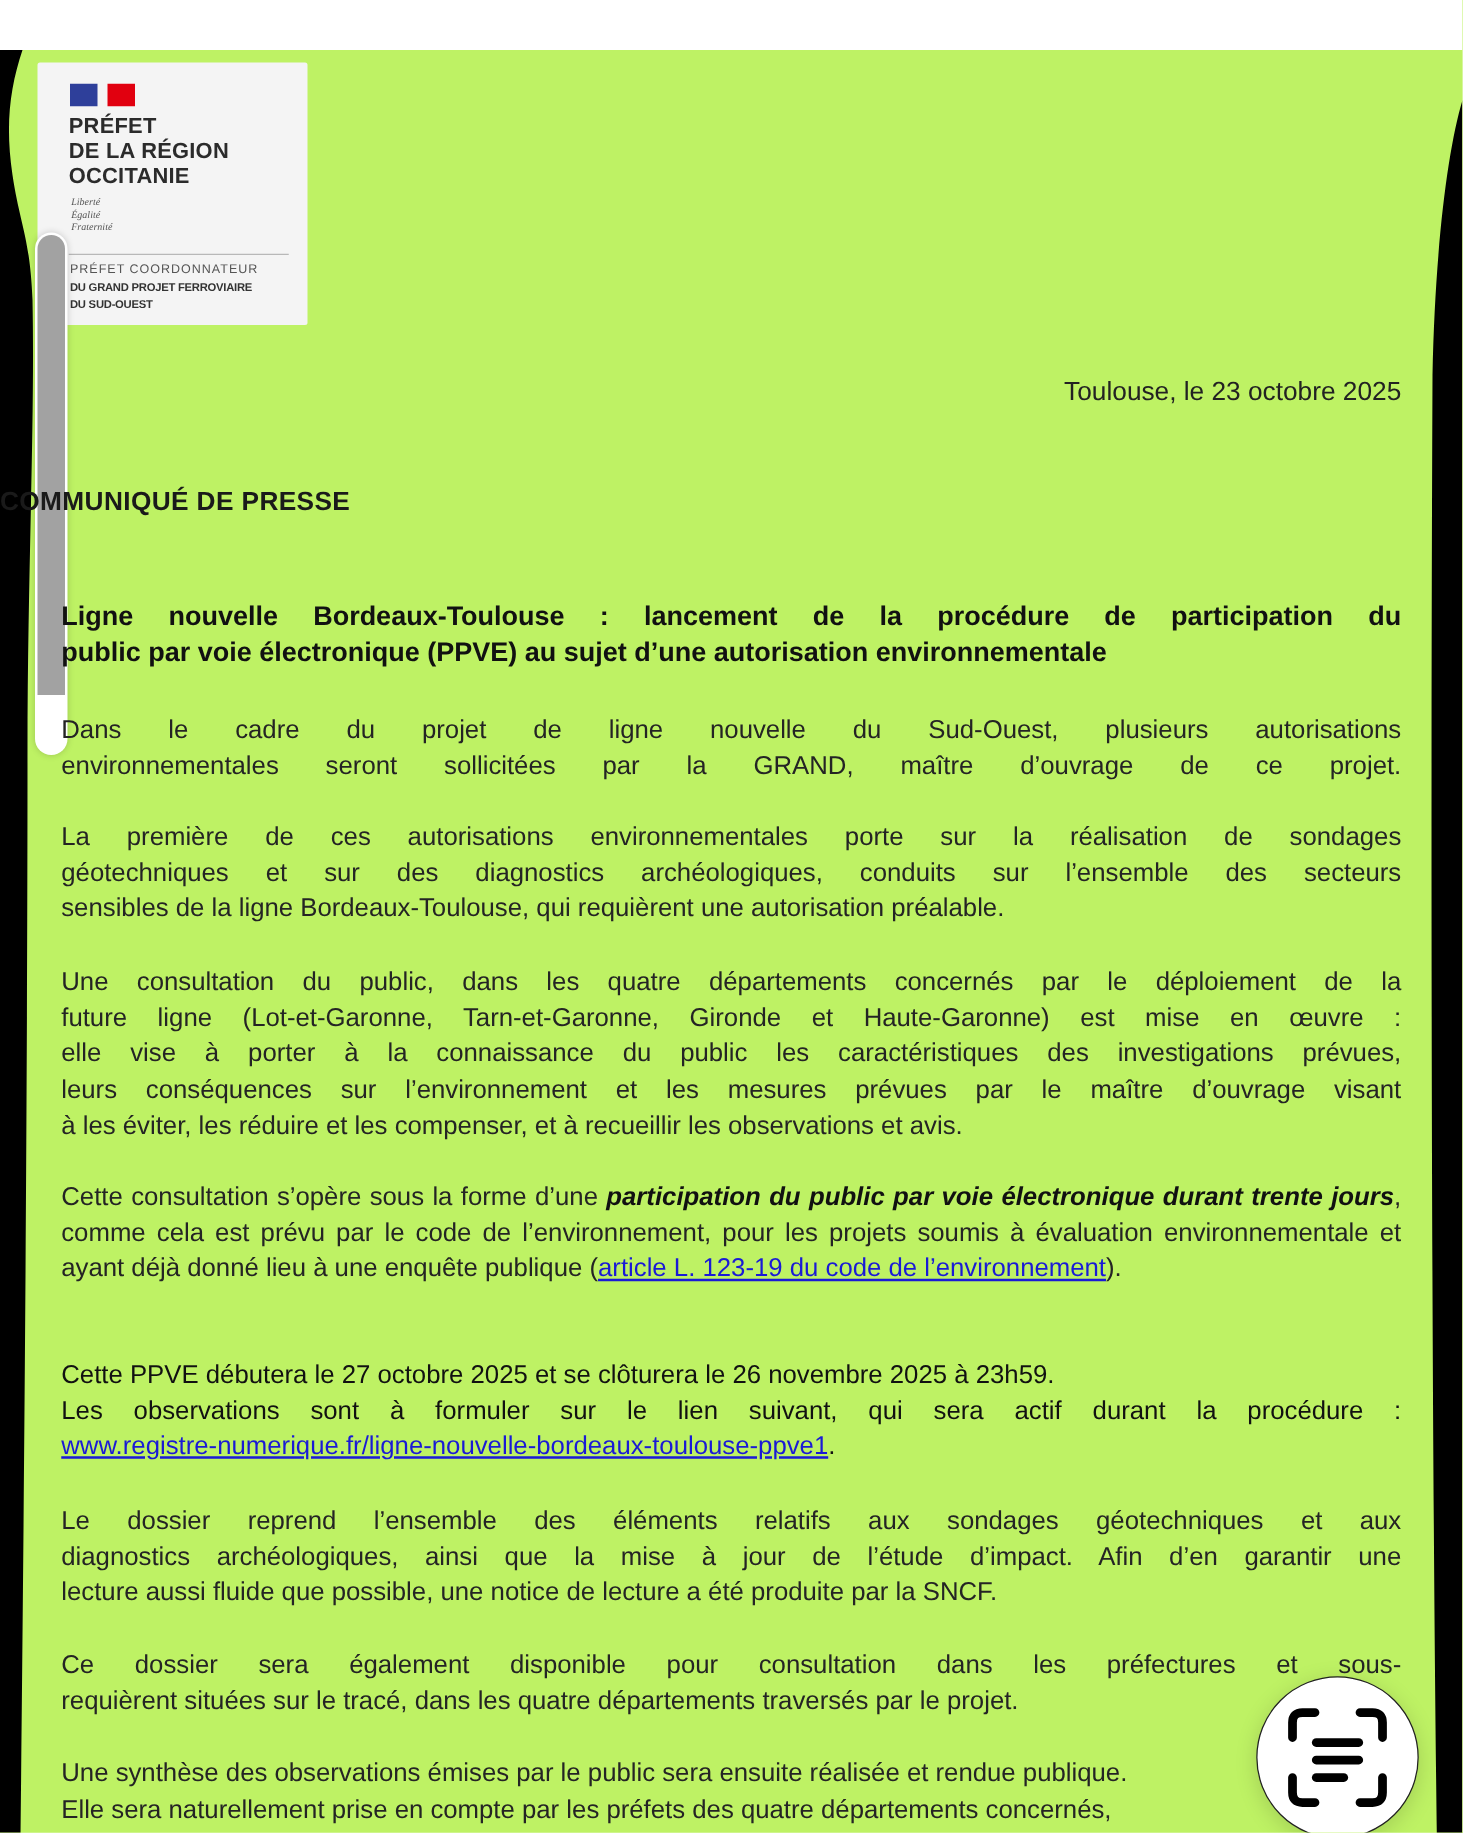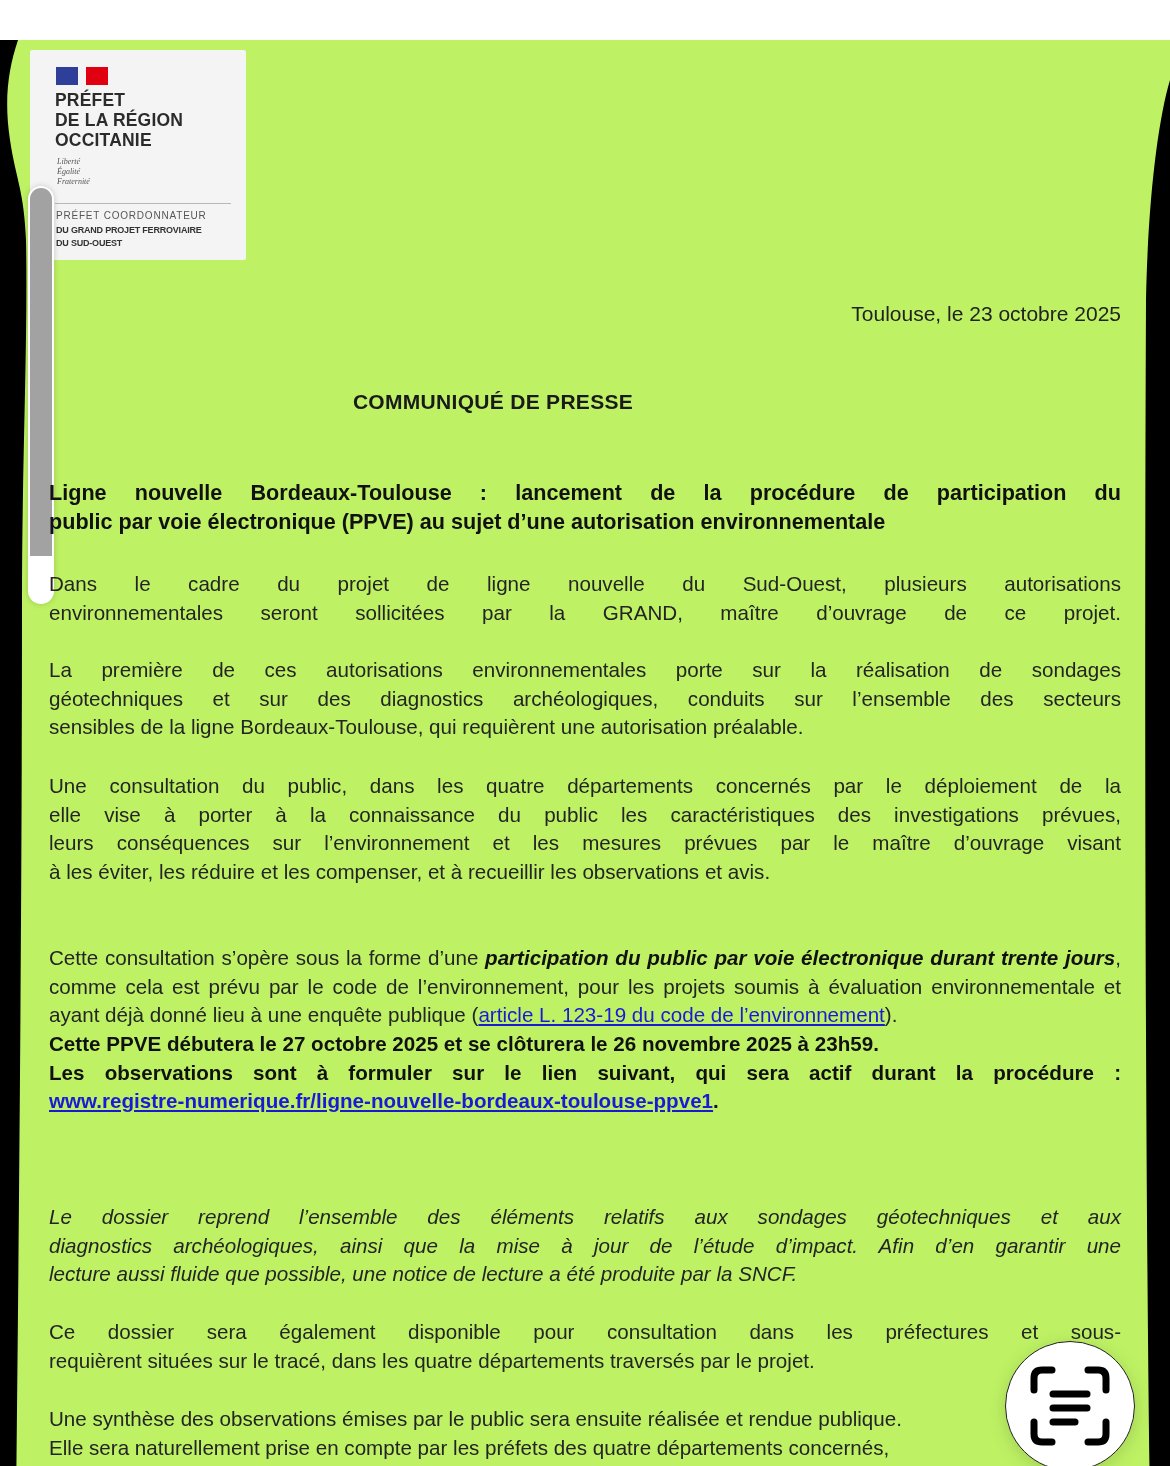--- a/index.html
+++ b/index.html
@@ -51,40 +51,40 @@
   }
   .scroll-thumb {
     position: absolute; left: 30px; top: 148px; width: 22px; height: 368px;
     background: #a2a2a2; border-radius: 11px 11px 0 0;
   }
 
   .date {
     position: absolute; right: 49px; top: 262px; font-size: 21px; color: #222;
   }
   .doc-type {
-    position: absolute; left: 0; width: 986px; text-align: center; top: 350px;
+    position: absolute; left: 0; width: 986px; top: 350px;
     font-weight: bold; font-size: 21px; letter-spacing: 0.3px; color: #1a1a1a;
   }
 
   .body-text {
     position: absolute; left: 49px; width: 1072px; font-size: 20.6px; line-height: 28.7px;
     color: #242424;
   }
   .headline {
     position: absolute; left: 49px; width: 1072px; top: 438px;
     font-size: 21.6px; line-height: 29px; font-weight: bold; color: #111;
     text-align: justify; text-align-last: left;
   }
   .justify { text-align: justify; }
   .p1 { top: 530px; }
   .p2 { top: 616px; }
   .p3 { top: 732px; }
   .p4 { top: 904px; }
-  .p5 { top: 990px; font-weight: bold; color: #111; }
-  .p6 { top: 1163px; font-style: italic; }
+  .p5 { top: 1046px; font-weight: normal; color: #111; }
+  .p6 { top: 1163px; }
   .p7 { top: 1278px; }
   .p8 { top: 1365px; }
   .b { font-weight: bold; color: #111; font-style: italic; }
   a.link { color: #1a1ad6; text-decoration: underline; }
   .line { display: block; }
   .line-j { display: block; text-align: justify; text-align-last: justify; }
 
   
   .livetext-btn {
     position: absolute; left: 1005px; top: 1301px; width: 128px; height: 128px;
@@ -138,20 +138,21 @@
   </div>
 
   <div class="body-text p2">
     <span class="line-j">La première de ces autorisations environnementales porte sur la réalisation de sondages</span>
     <span class="line-j">géotechniques et sur des diagnostics archéologiques, conduits sur l’ensemble des secteurs</span>
     <span class="line">sensibles de la ligne Bordeaux-Toulouse, qui requièrent une autorisation préalable.</span>
   </div>
 
   <div class="body-text p3">
     <span class="line-j">Une consultation du public, dans les quatre départements concernés par le déploiement de la</span>
+    <span class="line-j">future ligne (Lot-et-Garonne, Tarn-et-Garonne, Gironde et Haute-Garonne) est mise en œuvre :</span>
     <span class="line-j">elle vise à porter à la connaissance du public les caractéristiques des investigations prévues,</span>
     <span class="line-j">leurs conséquences sur l’environnement et les mesures prévues par le maître d’ouvrage visant</span>
     <span class="line">à les éviter, les réduire et les compenser, et à recueillir les observations et avis.</span>
   </div>
 
   <div class="body-text p4 justify"><span>Cette consultation s’opère sous la forme d’une </span><span class="b">participation du public par voie électronique</span> <span class="b">durant trente jours</span><span>, comme cela est prévu par le code de l’environnement, pour les projets soumis à évaluation environnementale et ayant déjà donné lieu à une enquête publique (</span><a class="link">article L. 123-19 du code de l’environnement</a><span>).</span></div>
 
   <div class="body-text p5">
     <span class="line">Cette PPVE débutera le 27 octobre 2025 et se clôturera le 26 novembre 2025 à 23h59.</span>
     <span class="line-j">Les observations sont à formuler sur le lien suivant, qui sera actif durant la procédure :</span>

